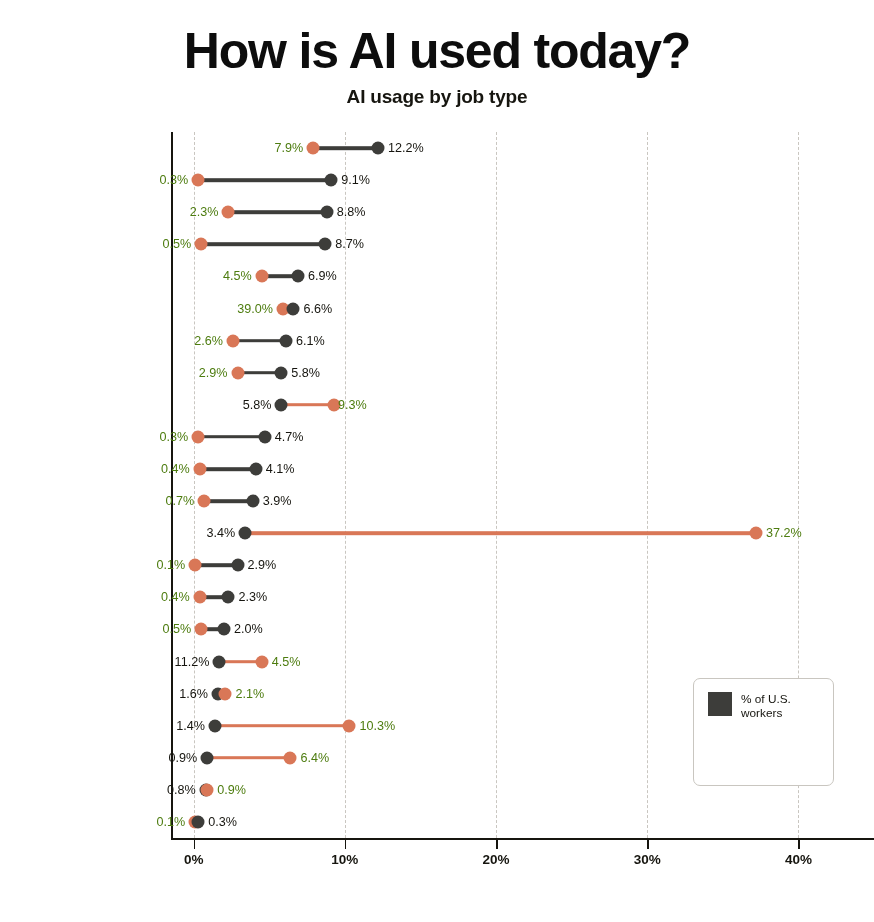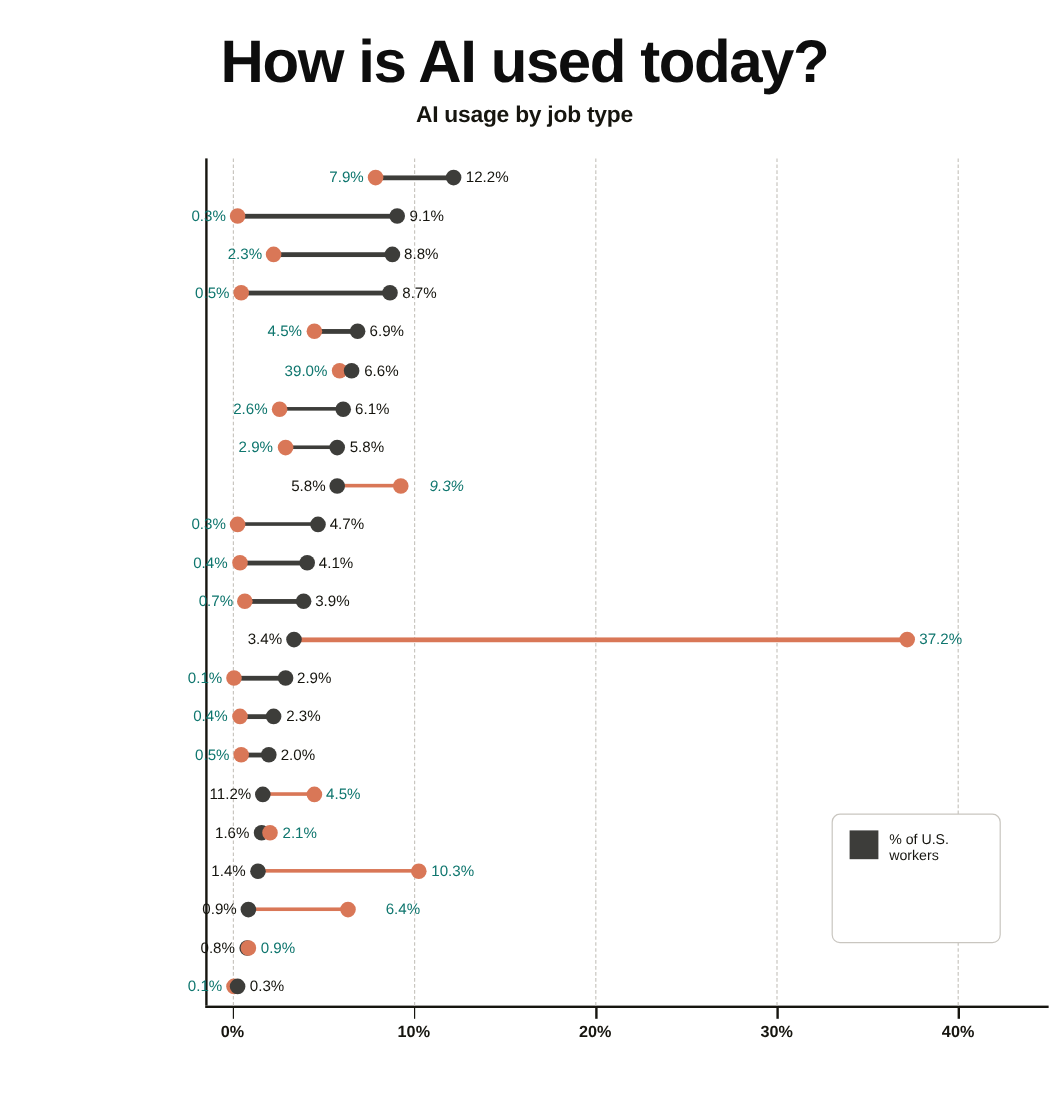--- a/index.html
+++ b/index.html
@@ -78,21 +78,21 @@
   .dot.workers { background: #3D3D3A; }
   .conn.claude  { background: #D97757; }
   .conn.workers { background: #3D3D3A; }
 
   .vlabel {
     position: absolute;
     transform: translateY(-50%);
     font-size: 12.6px; font-weight: 400;
     white-space: nowrap;
   }
-  .vlabel.claude  { color: #0f766e; }
+  .vlabel.claude  { color: #4d7c0f; }
   .vlabel.workers { color: #16150F; }
   .vlabel.left  { text-align: right; }
   .vlabel.right { text-align: left; }
 
   
   .legend {
     position: absolute;
     left: 693px; top: 678px;
     width: 141px; height: 108px;
     background: #FFFFFF;
@@ -194,21 +194,21 @@
           <div class="dot claude" style="left: 66.5204px;"></div>
           <div class="dot workers" style="left: 110.363px;"></div>
           <div class="vlabel claude left" style="right: 646.48px;">2.9%</div>
           <div class="vlabel workers right" style="left: 120.363px;">5.8%</div>
         </div>
         <div class="row" style="top: 272.773px;">
           <div class="connector conn claude" style="left: 110.363px; width: 52.914px;"></div>
           <div class="dot workers" style="left: 110.363px;"></div>
           <div class="dot claude" style="left: 163.277px;"></div>
           <div class="vlabel workers left" style="right: 602.637px;">5.8%</div>
-          <div class="vlabel claude right" style="left: 187px; font-style: italic;">9.3%</div>
+          <div class="vlabel claude right" style="left: 167px;">9.3%</div>
         </div>
         <div class="row" style="top: 304.864px;">
           <div class="connector conn workers" style="left: 27.2129px; width: 66.5204px;"></div>
           <div class="dot claude" style="left: 27.2129px;"></div>
           <div class="dot workers" style="left: 93.7333px;"></div>
           <div class="vlabel claude left" style="right: 685.787px;">0.3%</div>
           <div class="vlabel workers right" style="left: 103.733px;">4.7%</div>
         </div>
         <div class="row" style="top: 336.955px;">
           <div class="connector conn workers" style="left: 28.7247px; width: 55.9376px;"></div>
@@ -271,21 +271,21 @@
           <div class="dot workers" style="left: 43.843px;"></div>
           <div class="dot claude" style="left: 178.396px;"></div>
           <div class="vlabel workers left" style="right: 669.157px;">1.4%</div>
           <div class="vlabel claude right" style="left: 188.396px;">10.3%</div>
         </div>
         <div class="row" style="top: 625.773px;">
           <div class="connector conn claude" style="left: 36.2839px; width: 83.1505px;"></div>
           <div class="dot workers" style="left: 36.2839px;"></div>
           <div class="dot claude" style="left: 119.434px;"></div>
           <div class="vlabel workers left" style="right: 676.716px;">0.9%</div>
-          <div class="vlabel claude right" style="left: 129.434px; margin-left: 21px;">6.4%</div>
+          <div class="vlabel claude right" style="left: 129.434px;">6.4%</div>
         </div>
         <div class="row" style="top: 657.864px;">
           <div class="connector conn claude" style="left: 34.772px; width: 1.51183px;"></div>
           <div class="dot workers" style="left: 34.772px;"></div>
           <div class="dot claude" style="left: 36.2839px;"></div>
           <div class="vlabel workers left" style="right: 678.228px;">0.8%</div>
           <div class="vlabel claude right" style="left: 46.2839px;">0.9%</div>
         </div>
         <div class="row" style="top: 689.955px;">
           <div class="connector conn workers" style="left: 24.1892px; width: 3.02366px;"></div>

